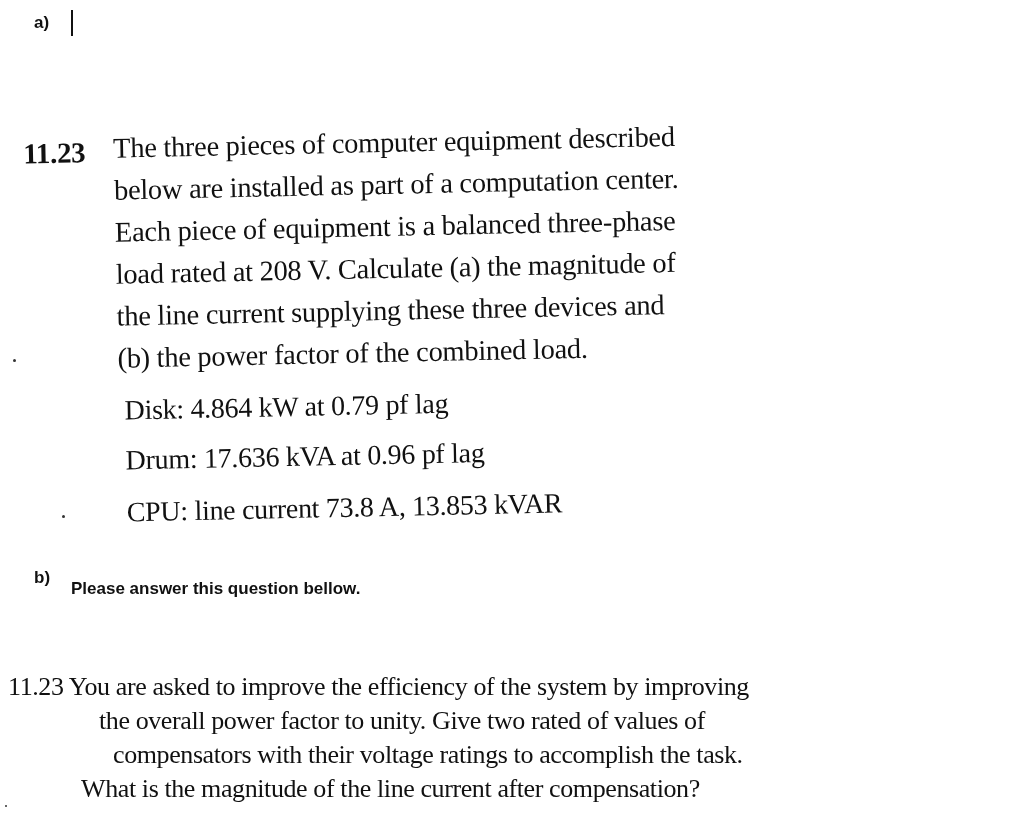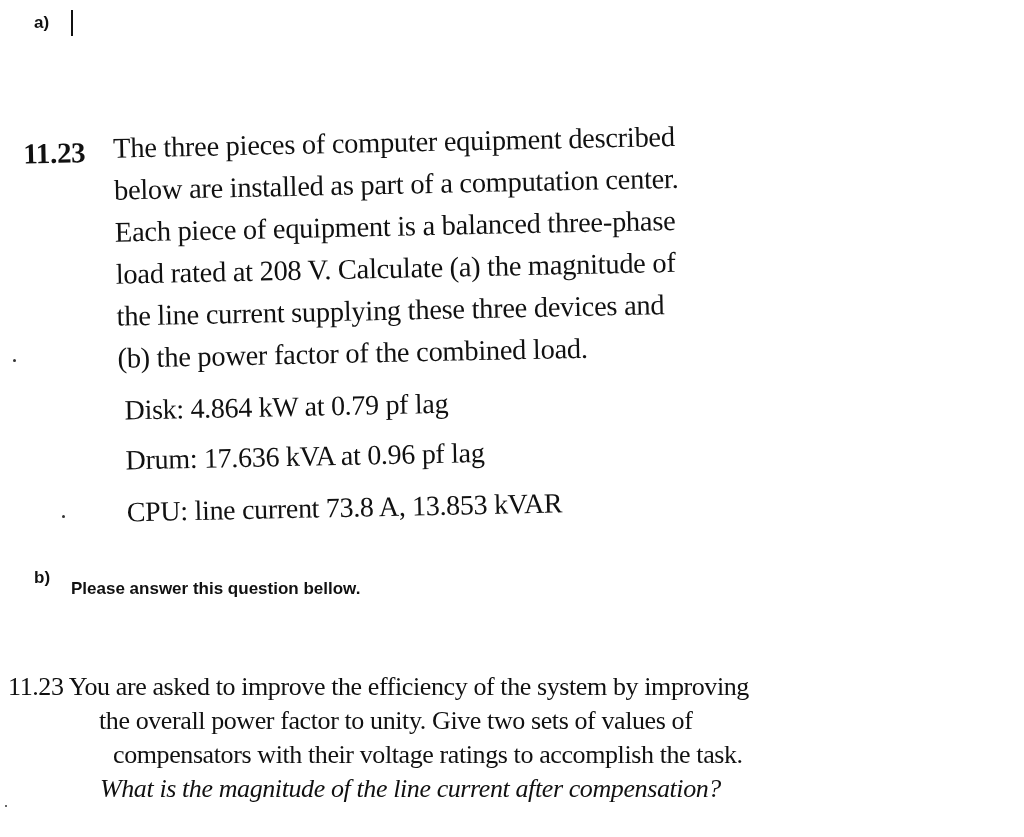--- a/index.html
+++ b/index.html
@@ -100,16 +100,16 @@
 <div class="dot" style="left:5px; top:805px; width:2px; height:2px;"></div>
 
 <div class="abs label-sans" style="left:34px; top:568px;">b)</div>
 <div class="abs label-sans" style="left:71px; top:579px;">Please answer this question bellow.</div>
 
 <div class="serif p2">
   <div class="p2-line" style="left:8px; top:672px;">
     <span>11.23</span>
     <span>You are asked to improve the efficiency of the system by improving</span>
   </div>
-  <div class="p2-line" style="left:99px; top:706px;">the overall power factor to unity.  Give two sets of values of</div>
+  <div class="p2-line" style="left:99px; top:706px;">the overall power factor to unity.  Give two rated of values of</div>
   <div class="p2-line" style="left:113px; top:740px;">compensators with their voltage ratings to accomplish the task.</div>
-  <div class="p2-line" style="left:100px; top:774px;font-style:italic;">What is the magnitude of the line current after compensation?</div>
+  <div class="p2-line" style="left:81px; top:774px;">What is the magnitude of the line current after compensation?</div>
 </div>
 
 </body></html>

